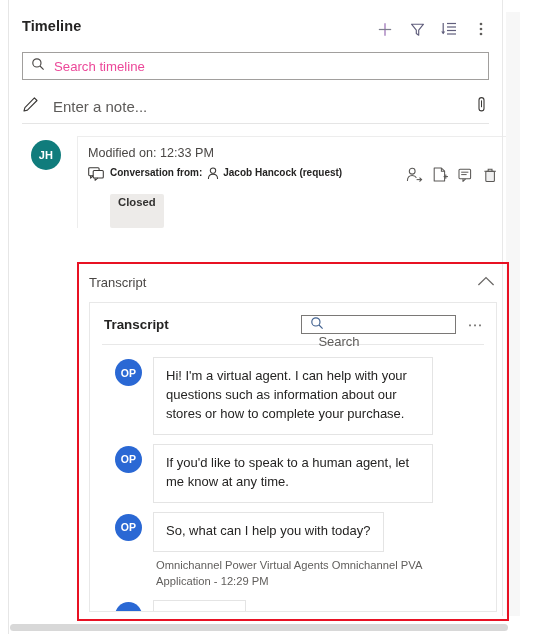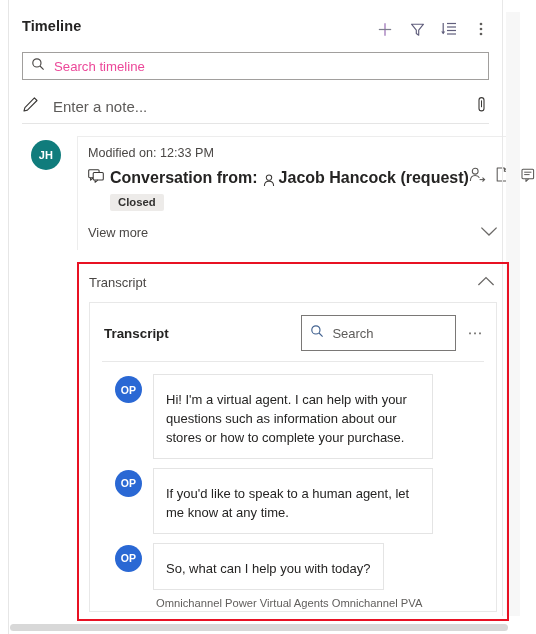--- a/index.html
+++ b/index.html
@@ -95,37 +95,37 @@
   .entry-card {
     position: absolute; left: 68px; top: 136px; width: 432px;
     border: 1px solid #ededed; border-bottom: 0;
     background: #ffffff;
     padding: 9px 10px 0 10px;
   }
   .modified-line {
     font-size: 12.6px; color: #4a4745; margin-bottom: 7px;
   }
   .conv-line {
-    display: flex; align-items: flex-end; font-size: 16px; color: #252423;
+    display: flex; align-items: flex-start; font-size: 10px; color: #252423;
     height: 20px;
   }
   .conv-from {
     font-weight: bold; margin-left: 6px; white-space: nowrap;
   }
   .person-glyph { margin-left: 5px; display: inline-flex; }
   .conv-name {
     font-weight: bold; margin-left: 4px; white-space: nowrap;
   }
   .conv-actions {
     margin-left: auto; display: flex; align-items: center; gap: 9px;
   }
   .badge-row { margin: 5px 0 0 22px; }
   .badge {
     display: inline-block; background: #edebe9; color: #323130;
-    font-size: 11.3px; font-weight: bold; padding: 2px 8px 3px 8px;
+    font-size: 11.3px; font-weight: bold; padding: 2px 8px 20px 8px;
     border-radius: 2px;
   }
   .subject {
     font-size: 13px; color: #252423; margin-top: 11px;
   }
   .viewmore-row {
     display: flex; align-items: center; justify-content: space-between;
     margin-top: 12px; padding-bottom: 9px;
   }
   .viewmore-text { font-size: 12.8px; color: #4a4745; }
@@ -152,23 +152,23 @@
     border: 1px solid #e8e8e8; background: #ffffff;
     height: 310px; overflow: hidden;
   }
   .ts-card-head {
     display: flex; align-items: center; padding: 12px 12px 10px 14px;
   }
   .ts-card-title {
     font-size: 13.4px; font-weight: bold; color: #252423;
   }
   .ts-search {
-    margin-left: auto; width: 155px; height: 36px;
+    margin-left: auto; width: 155px; height: 19px;
     border: 1px solid #7a7876; background: #ffffff;
-    display: flex; align-items: center; padding: 0 8px;
+    display: flex; padding: 0 8px; flex-direction: column;
   }
   .ts-search .ph { margin-left: 8px; font-size: 13px; color: #5d5b59; }
   .ts-ellipsis {
     margin-left: 11px; font-size: 15px; color: #605e5c;
     letter-spacing: 1.6px; cursor: pointer;
   }
   .ts-card-rule {
     height: 1px; background: #e8e8e8; margin: 0 12px;
   }
 
@@ -177,21 +177,21 @@
   .msg-row { display: flex; align-items: flex-start; margin-bottom: 9px; margin-left: 11px; }
   .msg-avatar {
     width: 27px; height: 27px; border-radius: 50%; flex: 0 0 27px;
     background: #2a68d4; color: #ffffff;
     font-size: 10.5px; font-weight: bold;
     display: flex; align-items: center; justify-content: center;
     margin-top: 2px; letter-spacing: .2px;
   }
   .msg-bubble {
     margin-left: 11px; border: 1px solid #e4e4e4; background: #ffffff;
-    padding: 16px 12px 10px 12px; max-width: 280px;
+    padding: 9px 12px 10px 12px; max-width: 280px;
     font-size: 13px; line-height: 1.46; color: #252423;
   }
   .msg-meta {
     margin: -3px 0 10px 52px; font-size: 11.2px; color: #605e5c;
     line-height: 1.42; max-width: 320px;
   }
 </style>
 </head>
 <body>
 
@@ -323,28 +323,20 @@
             </svg>
           </span>
         </span>
       </div>
 
       <div class="badge-row">
         <span class="badge">Closed</span>
       </div>
 
 
-      <div class="viewmore-row">
-        <span class="viewmore-text">View more</span>
-        <span>
-          <svg width="18" height="11" viewBox="0 0 18 11">
-            <path d="M1.4 1.6 L9 9 L16.6 1.6" fill="none" stroke="#6b6967" stroke-width="1.3"></path>
-          </svg>
-        </span>
-      </div>
     </div>
 
     <div class="transcript-section">
 
       <div class="ts-header">
         <span class="ts-header-label">Transcript</span>
         <span>
           <svg width="18" height="11" viewBox="0 0 18 11">
             <path d="M1.4 9 L9 1.6 L16.6 9" fill="none" stroke="#6b6967" stroke-width="1.3"></path>
           </svg>

